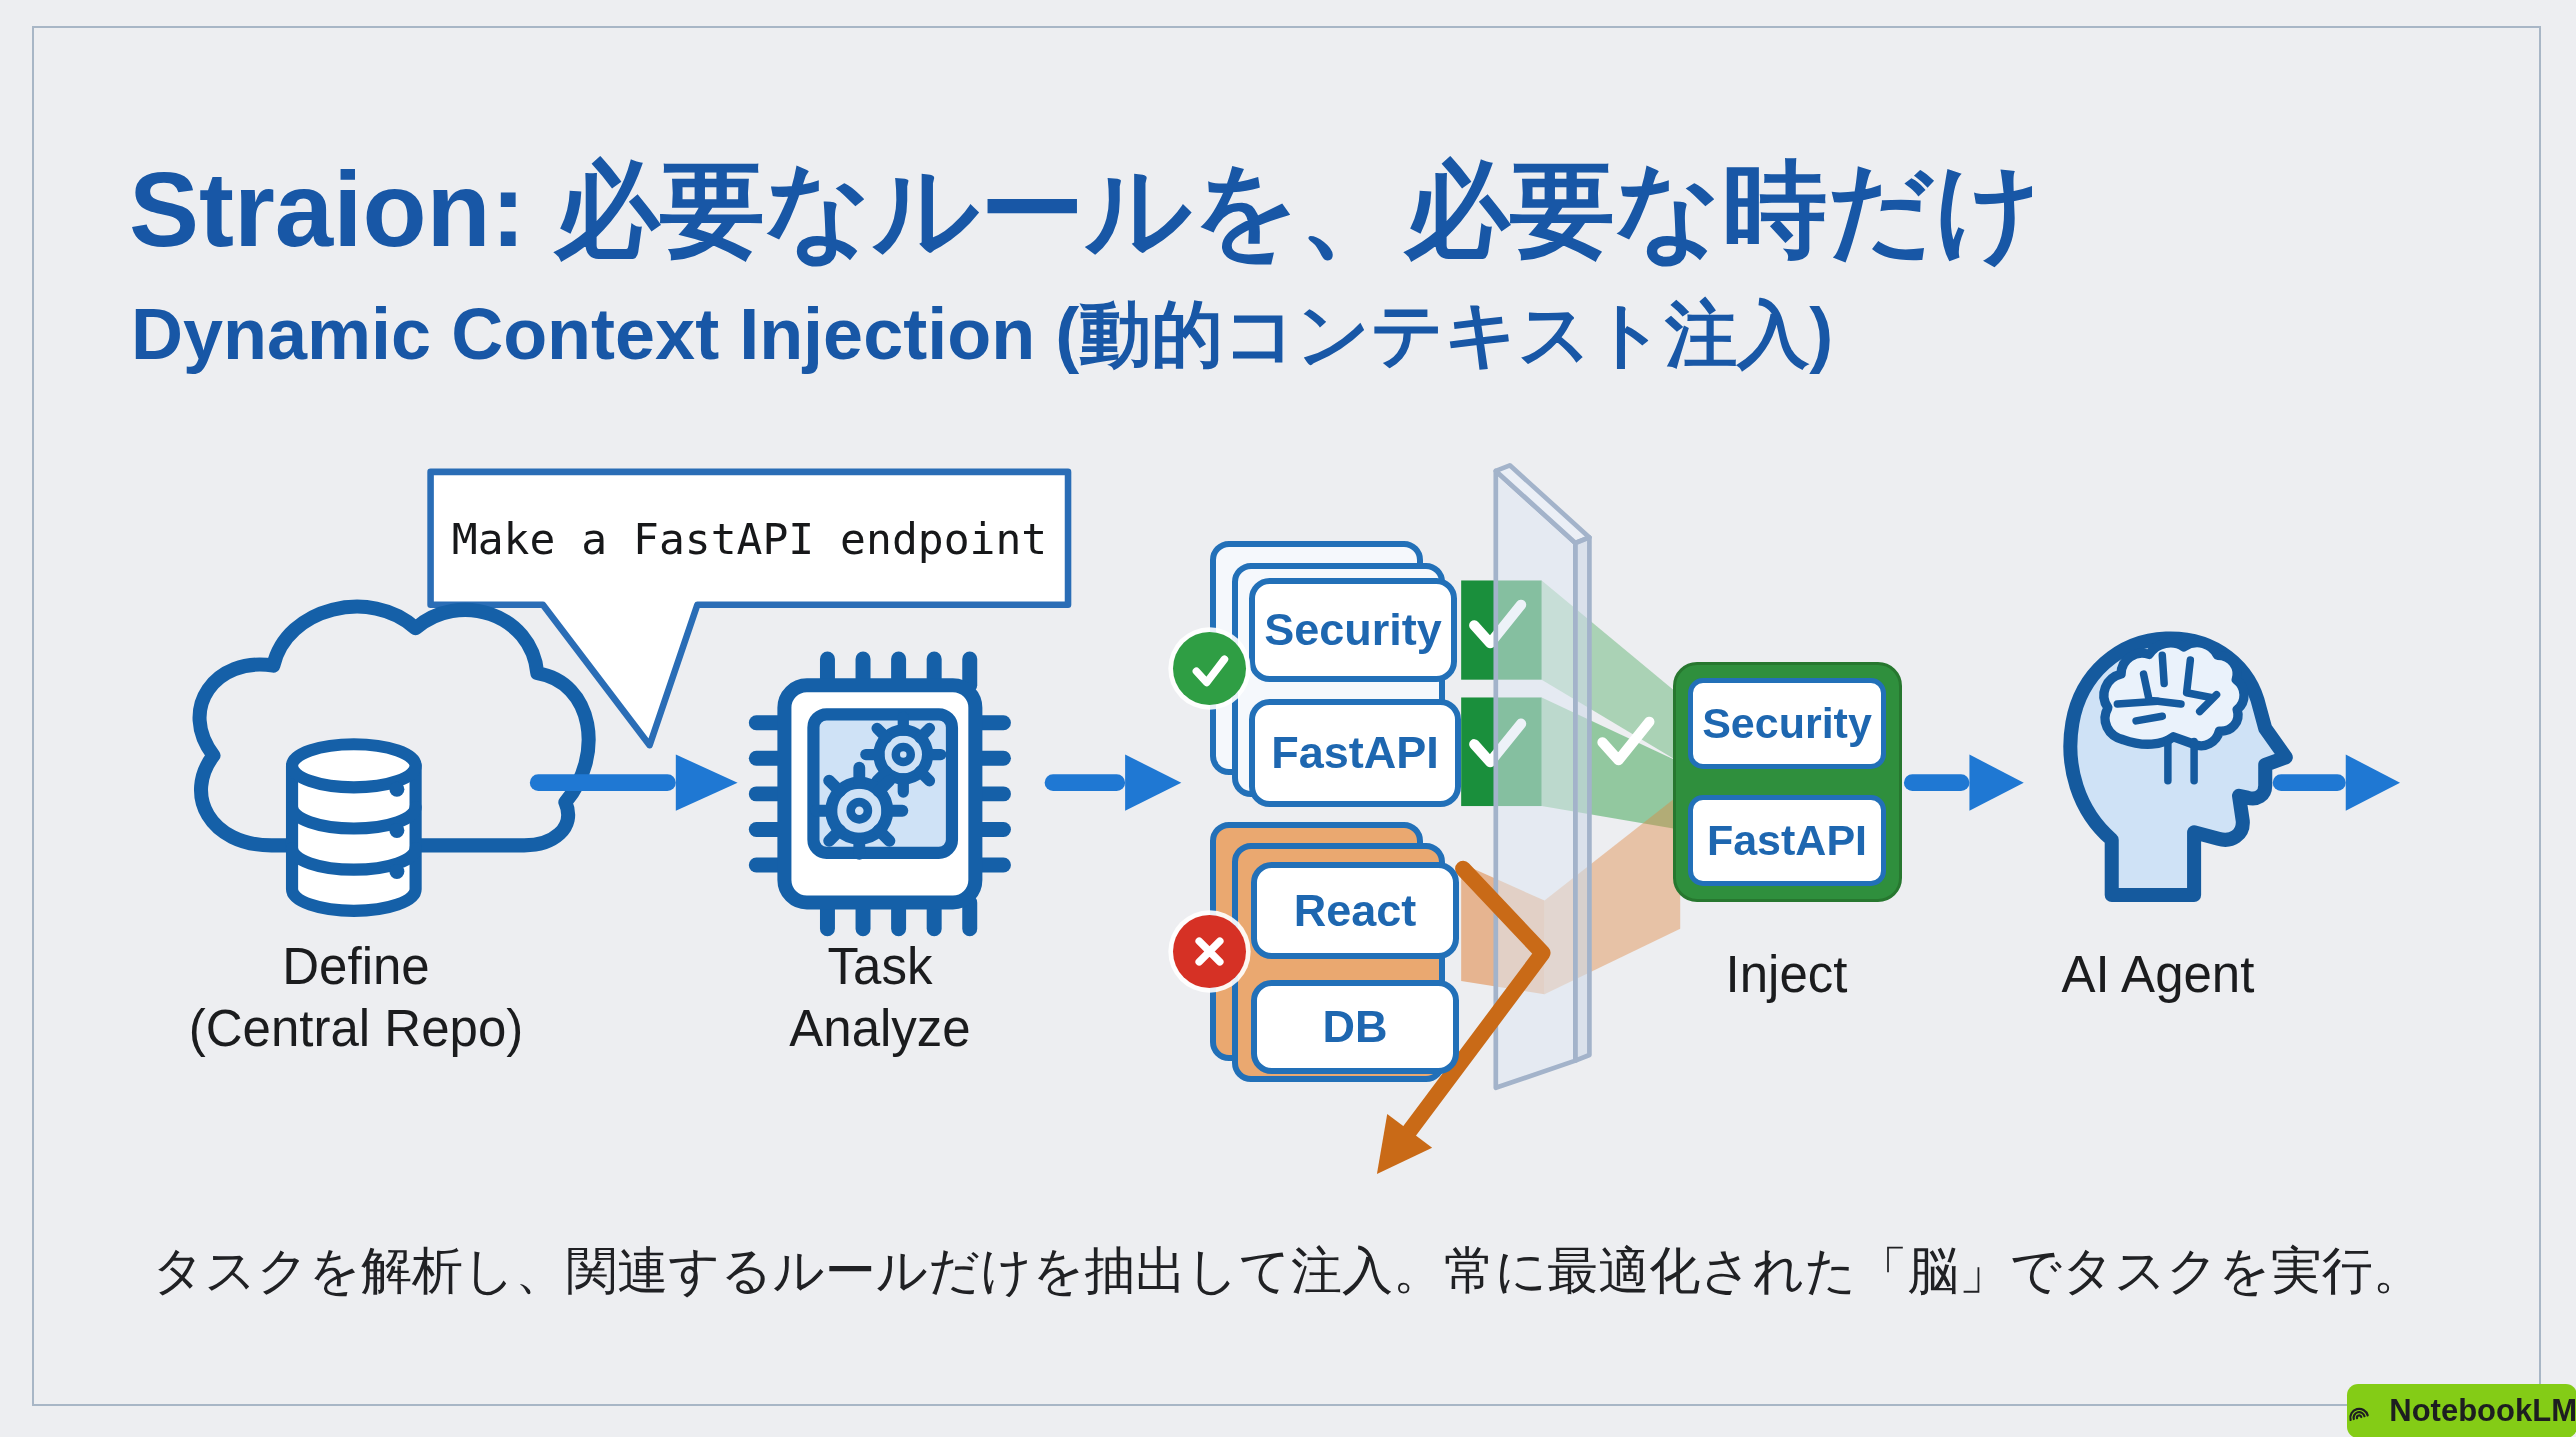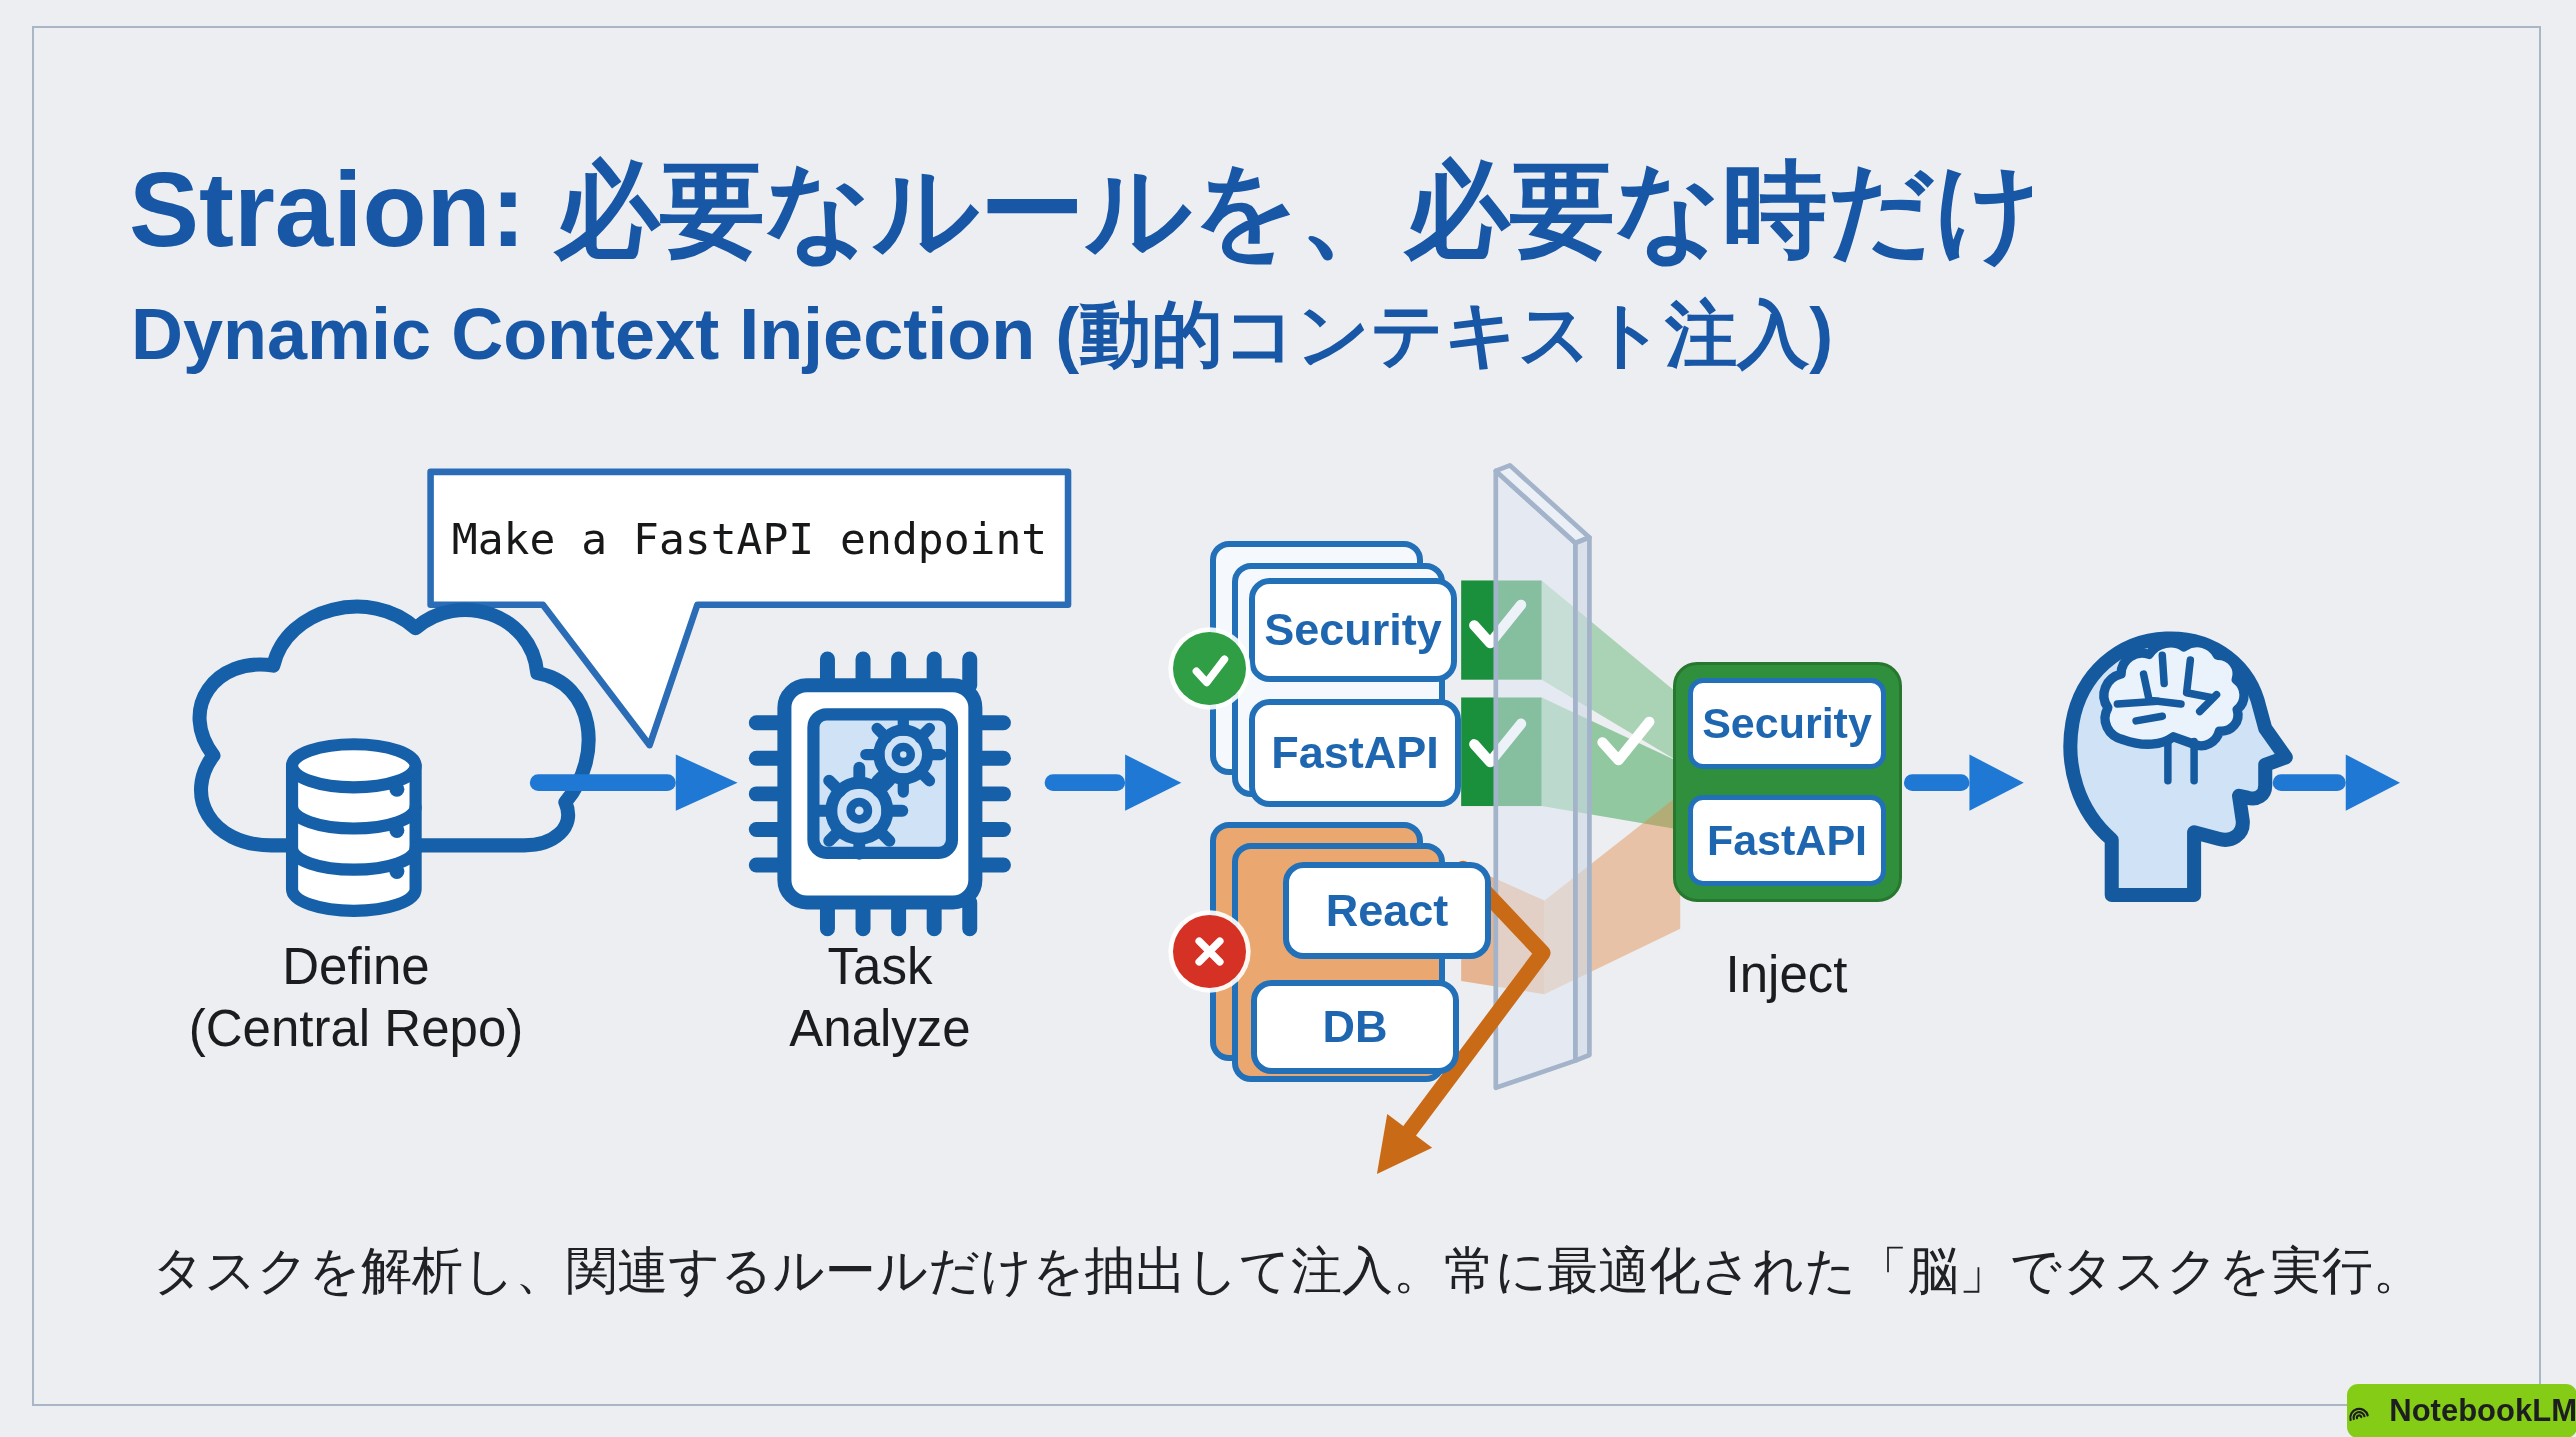--- a/index.html
+++ b/index.html
@@ -199,21 +199,21 @@
   <div class="card" style="left:1249px;top:578px;width:208px;height:104px;">Security</div>
   <div class="card" style="left:1249px;top:699px;width:212px;height:108px;">FastAPI</div>
   <div class="status ok" style="left:1173px;top:632px;">
     <svg width="45" height="45" viewBox="0 0 48 48">
       <path d="M 10 27 l 11 12 l 19 -25" stroke="#ffffff" stroke-width="8" fill="none" stroke-linecap="round" stroke-linejoin="round"></path>
     </svg>
   </div>
 
   <div class="backing orange" style="left:1210px;top:822px;width:213px;height:239px;"></div>
   <div class="backing orange" style="left:1232px;top:843px;width:213px;height:239px;"></div>
-  <div class="card" style="left:1251px;top:862px;width:208px;height:97px;margin-left:32px;">React</div>
+  <div class="card" style="left:1251px;top:862px;width:208px;height:97px;">React</div>
   <div class="card" style="left:1251px;top:980px;width:208px;height:94px;">DB</div>
   <div class="status no" style="left:1173px;top:915px;">
     <svg width="45" height="45" viewBox="0 0 48 48">
       <path d="M 13 13 L 35 35 M 35 13 L 13 35" stroke="#ffffff" stroke-width="8" fill="none" stroke-linecap="round"></path>
     </svg>
   </div>
 
   <div class="inject-box">
     <div class="inject-card" style="top:13px;">Security</div>
     <div class="inject-card" style="top:130px;">FastAPI</div>
@@ -221,20 +221,21 @@
 
   <div class="node-label" style="left:122px;top:936px;width:468px;">
     <div>Define</div>
     <div>(Central Repo)</div>
   </div>
   <div class="node-label" style="left:693px;top:936px;width:374px;">
     <div>Task</div>
     <div>Analyze</div>
   </div>
   <div class="node-label" style="left:1646px;top:944px;width:281px;">Inject</div>
+  <div class="node-label" style="left:2013px;top:944px;width:290px;">AI Agent</div>
 
   <div class="caption">タスクを解析し、関連するルールだけを抽出して注入。常に最適化された「脳」でタスクを実行。</div>
 
   <div class="badge">
     <svg width="41" height="34" viewBox="0 0 44 36">
       <g fill="none" stroke="#1d1e20" stroke-width="4" stroke-linecap="round" transform="translate(22,30) rotate(-15)">
         <path d="M -16 0 A 16 16 0 0 1 16 0"></path>
         <path d="M -10 0 A 10 10 0 0 1 10 0"></path>
         <path d="M -4 0 A 4 4 0 0 1 4 0"></path>
       </g>

